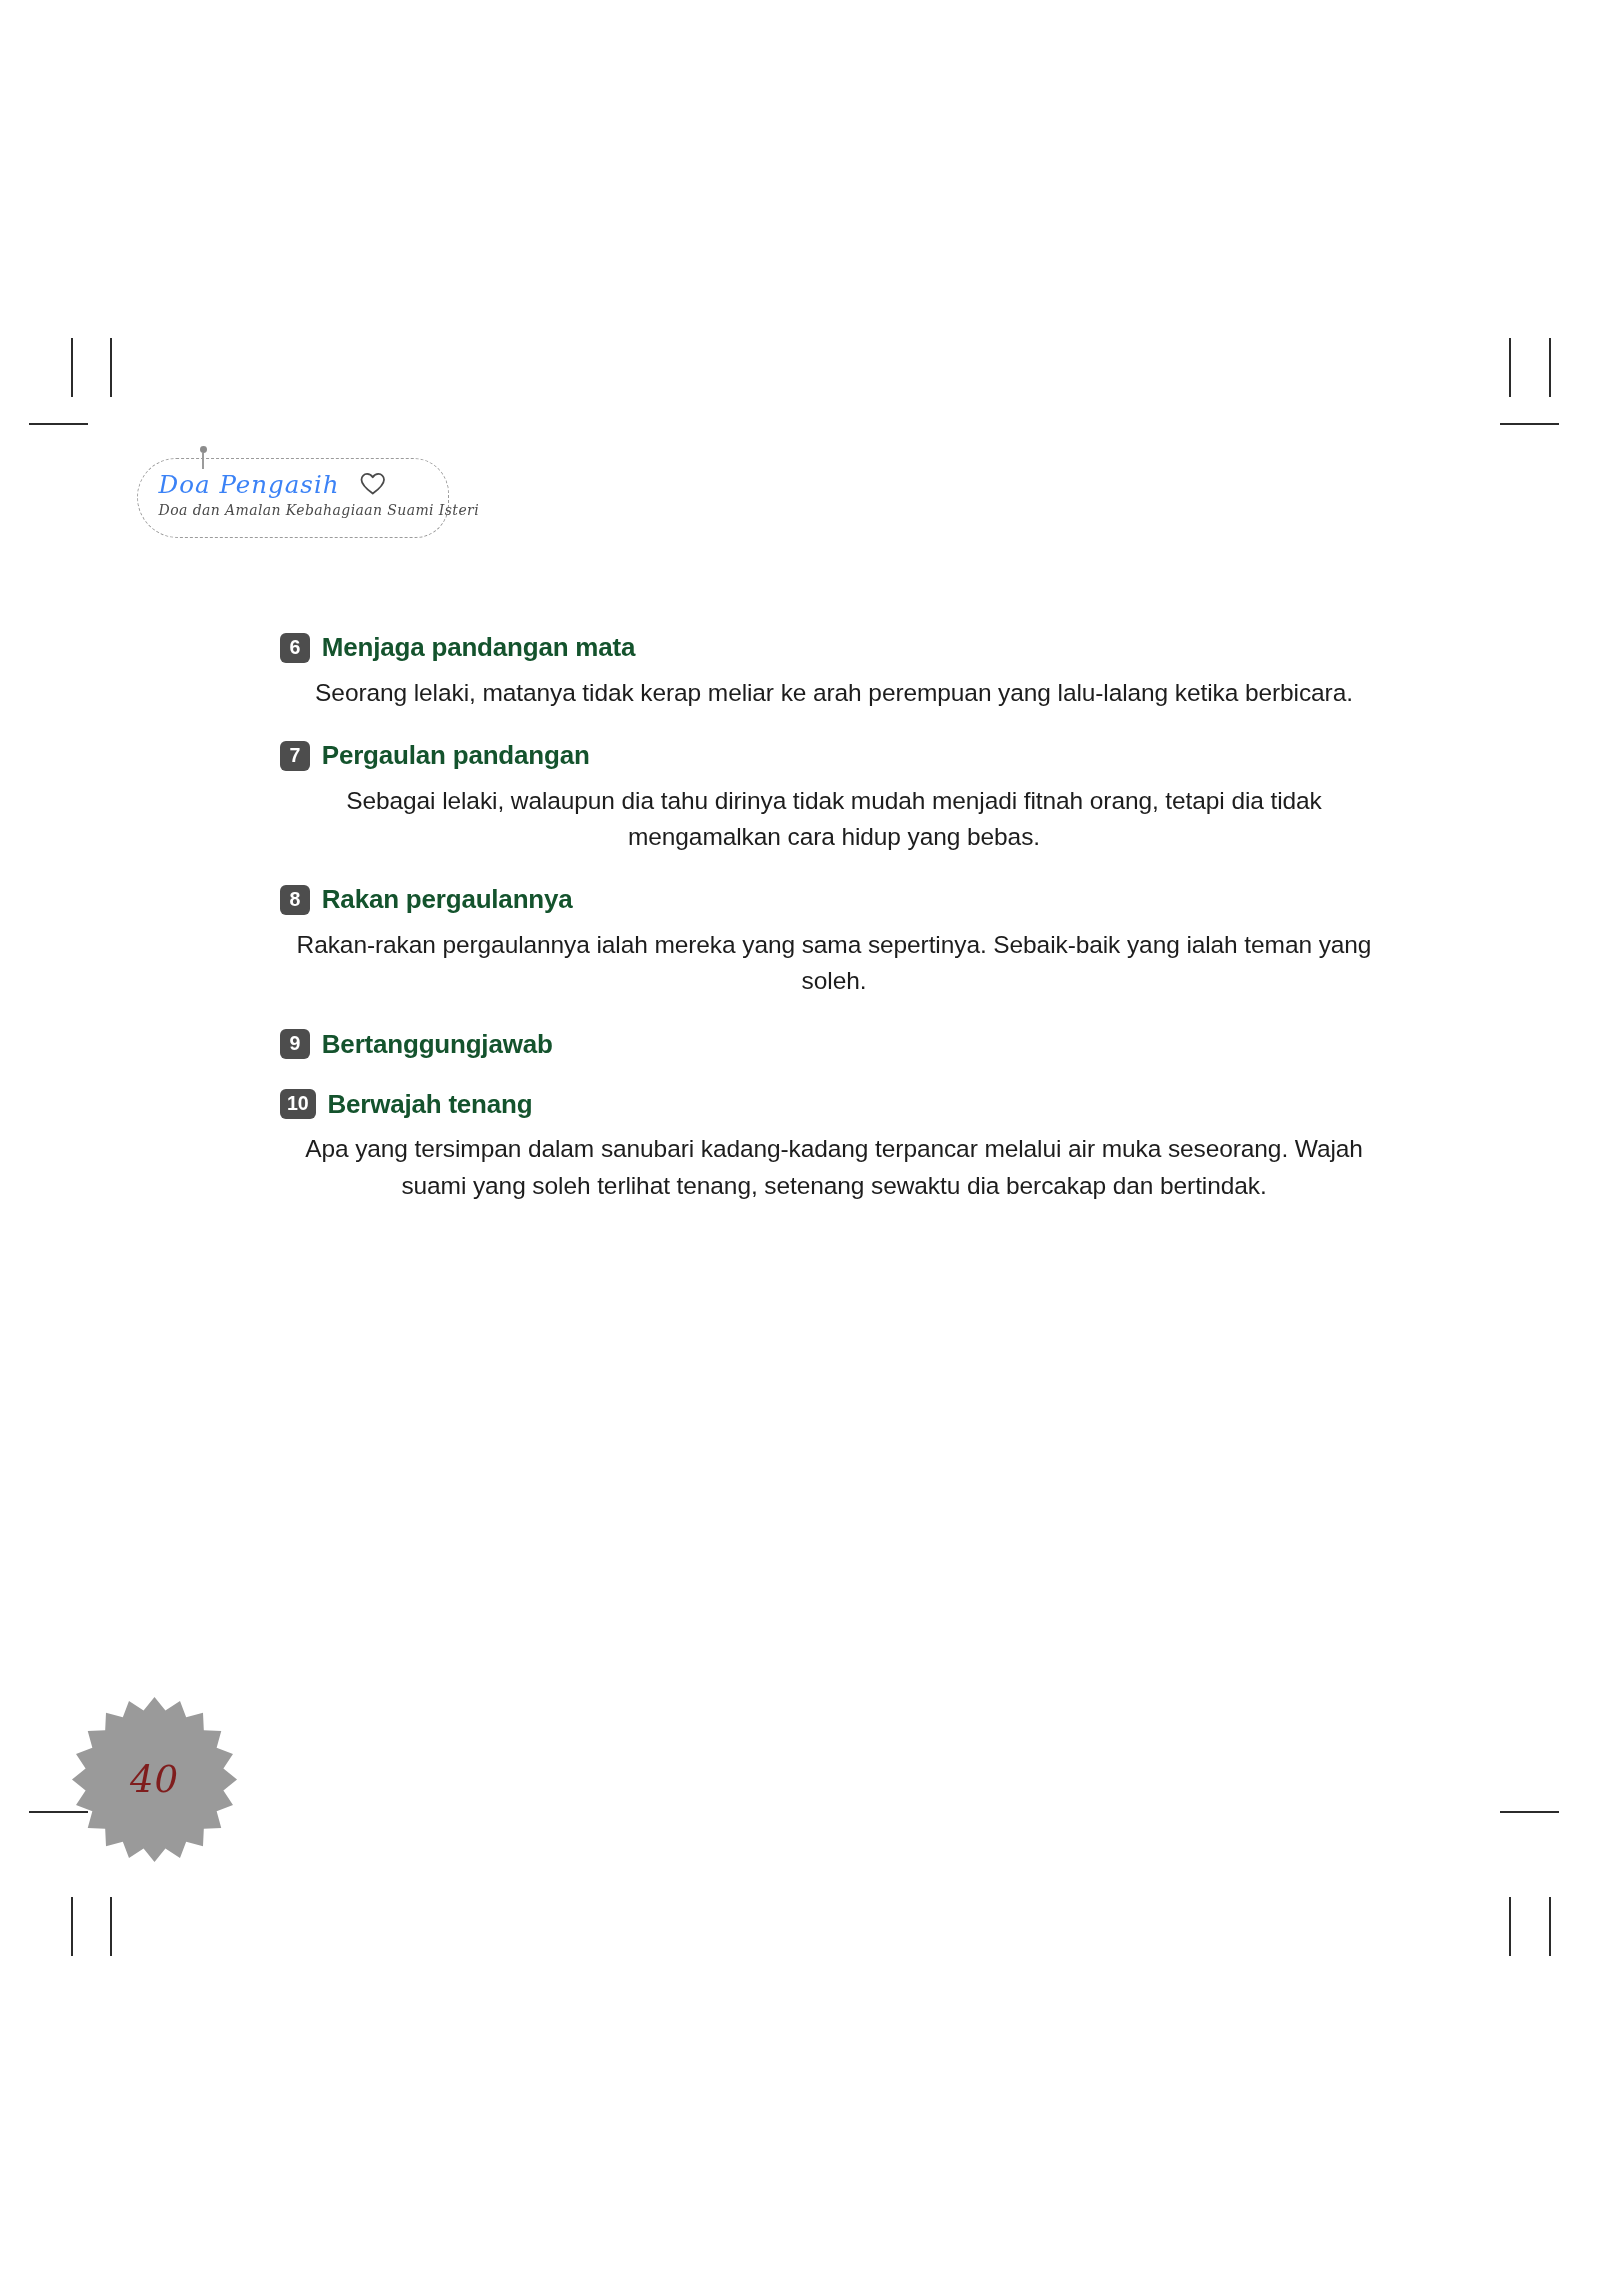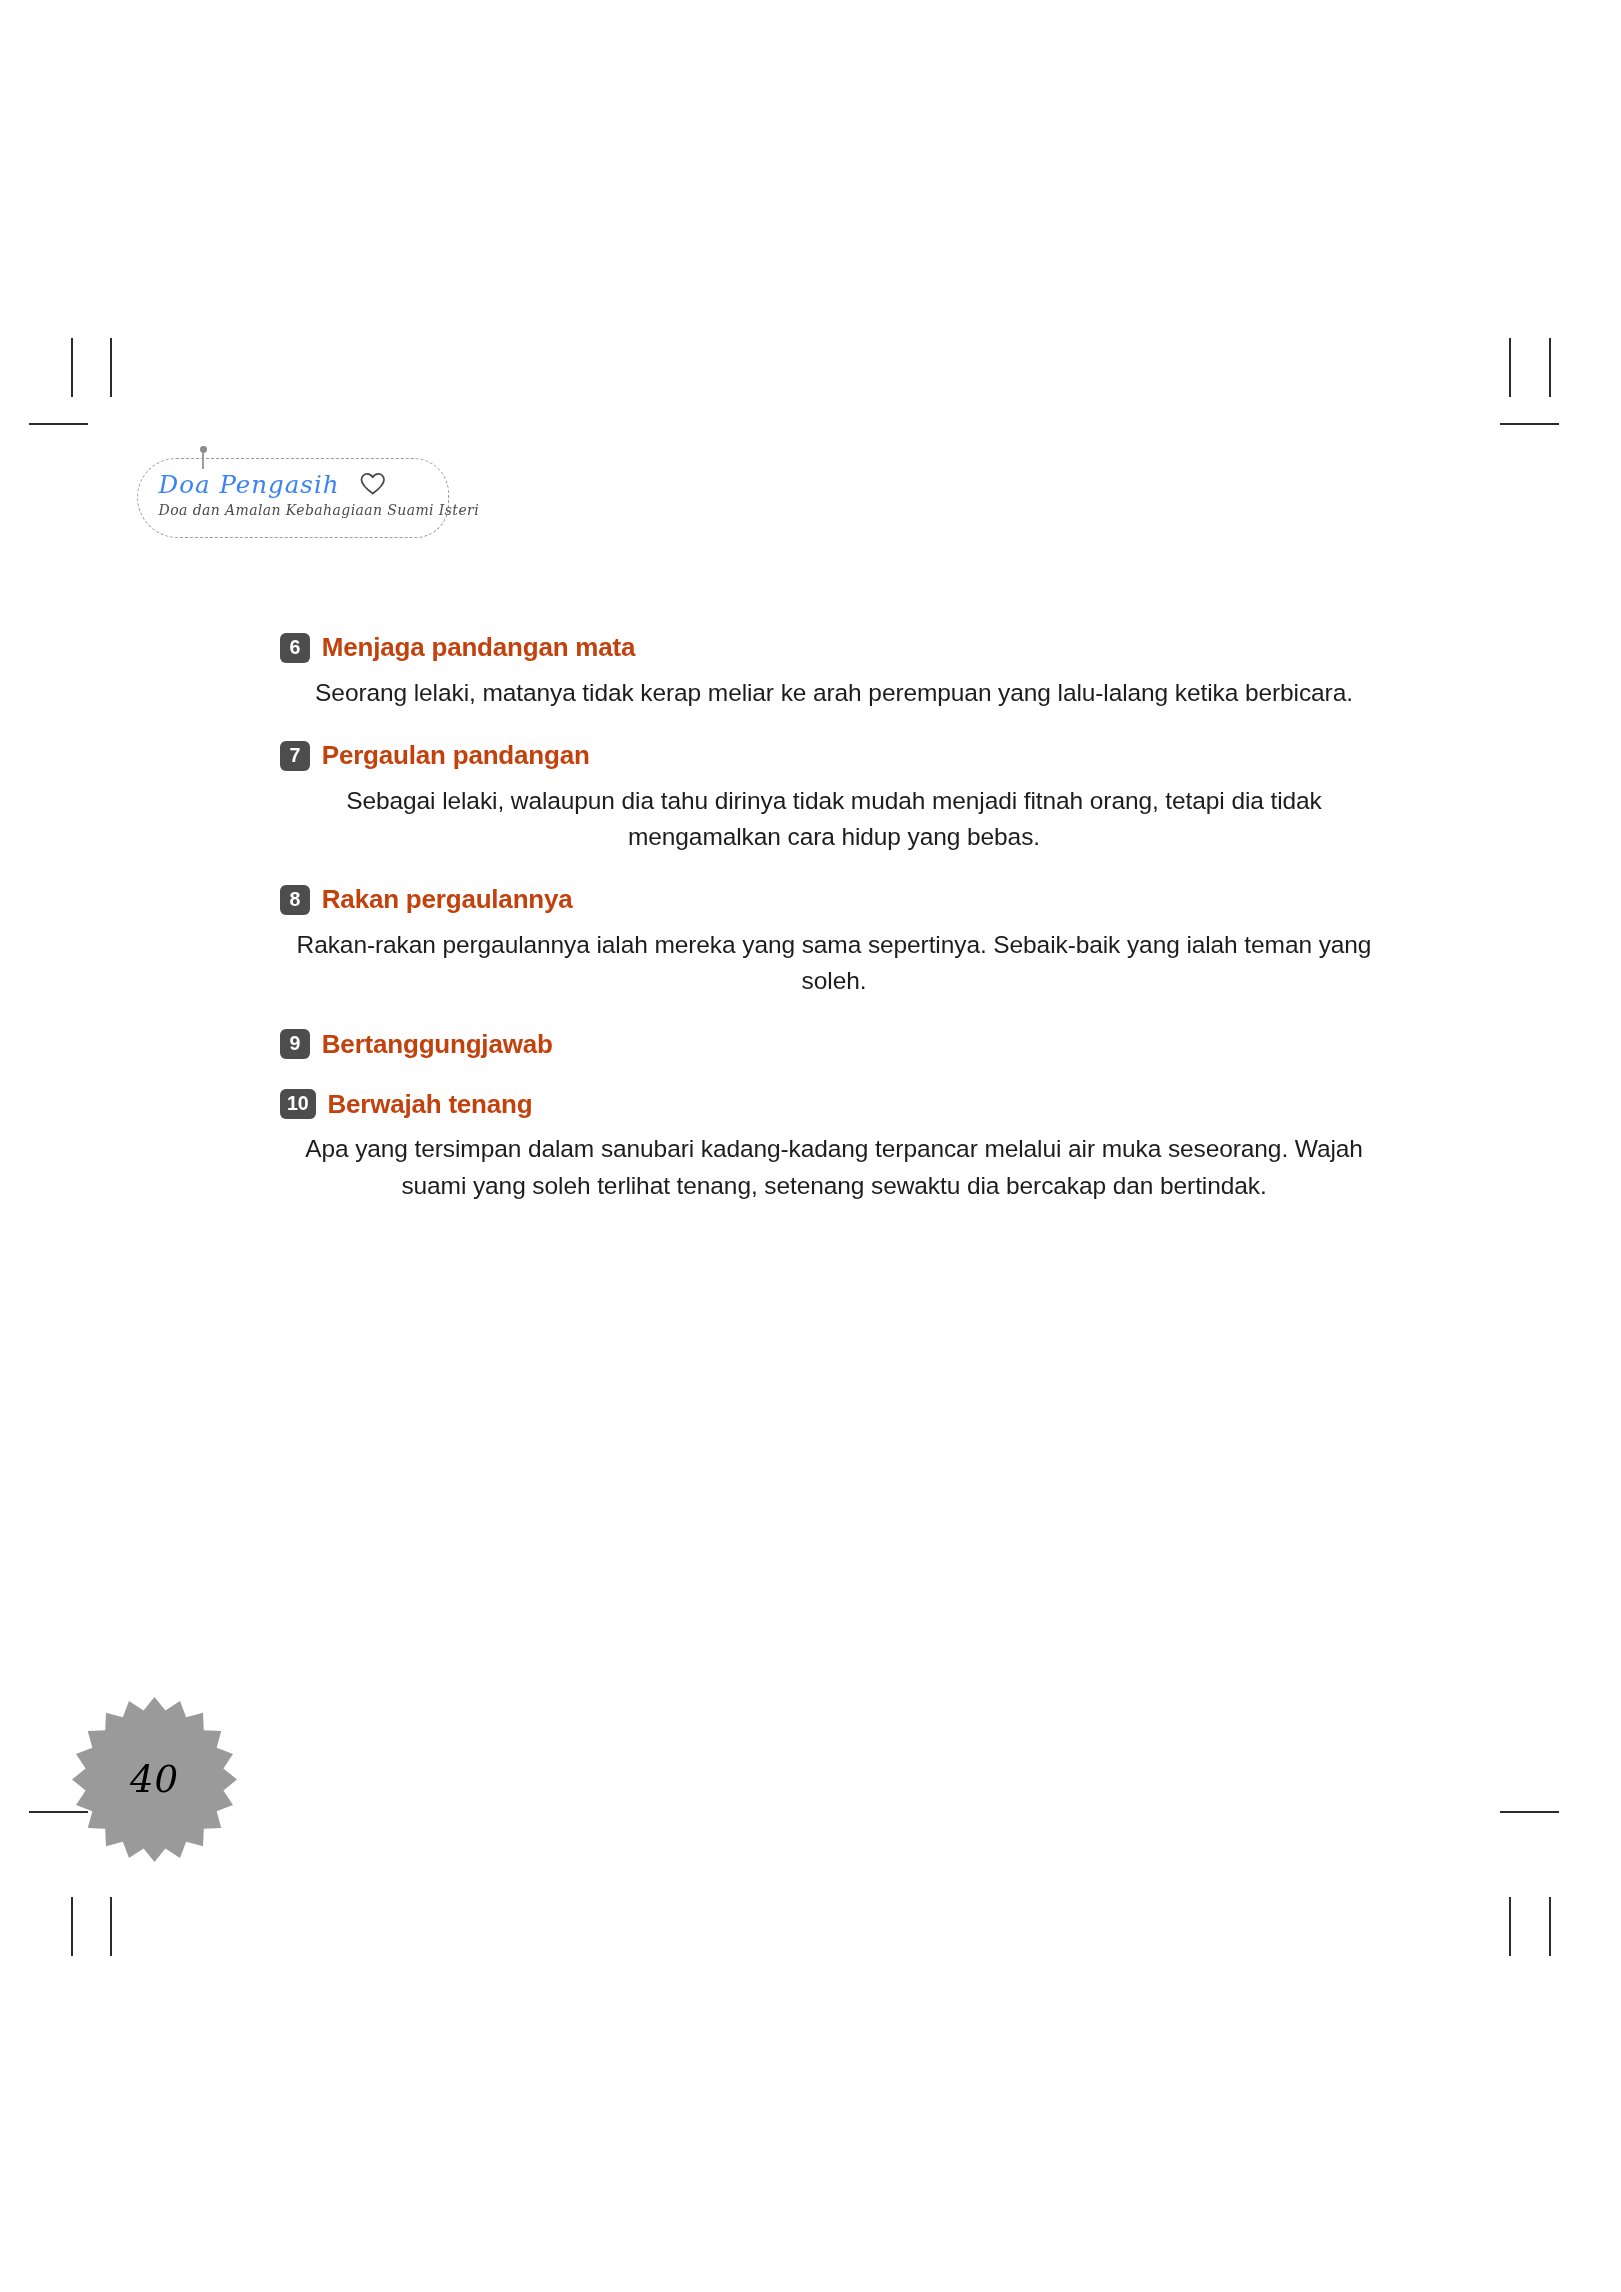--- a/index.html
+++ b/index.html
@@ -118,21 +118,21 @@
     display: flex;
     align-items: center;
     justify-content: center;
     padding: 0 6.9px;
     box-sizing: border-box;
     line-height: 1;
   }
   .heading-text {
     font-size: 26px;
     font-weight: bold;
-    color: #c2410c;
+    color: #14532d;
     letter-spacing: -0.2px;
   }
   .body-text {
     font-size: 24.5px;
     line-height: 1.48;
     color: #1d1d1d;
     letter-spacing: -0.1px;
     margin: 0;
     text-align: center;
   }
@@ -154,21 +154,21 @@
     left: 0;
     top: 0;
     width: 167px;
     height: 167px;
     display: flex;
     align-items: center;
     justify-content: center;
     font-family: "DejaVu Serif", serif;
     font-style: italic;
     font-size: 37px;
-    color: #000000;
+    color: #7f1d1d;
     letter-spacing: 1px;
   }
 </style>
 </head>
 <body>
 
 <div class="crop" style="left:71px; top:338px; width:2px; height:59px;"></div>
 <div class="crop" style="left:110px; top:338px; width:2px; height:59px;"></div>
 <div class="crop" style="left:29px; top:423px; width:59px; height:2px;"></div>
 <div class="crop" style="left:1500px; top:423px; width:59px; height:2px;"></div>

